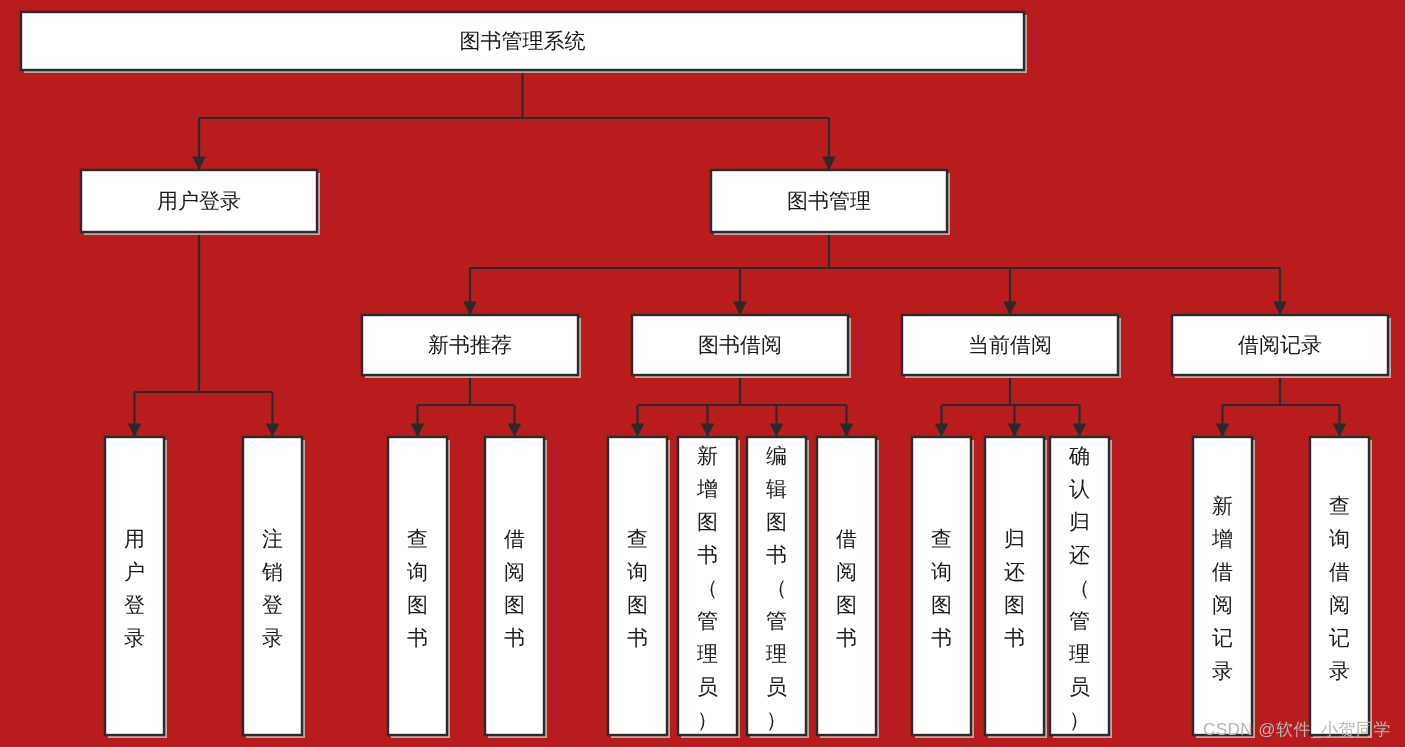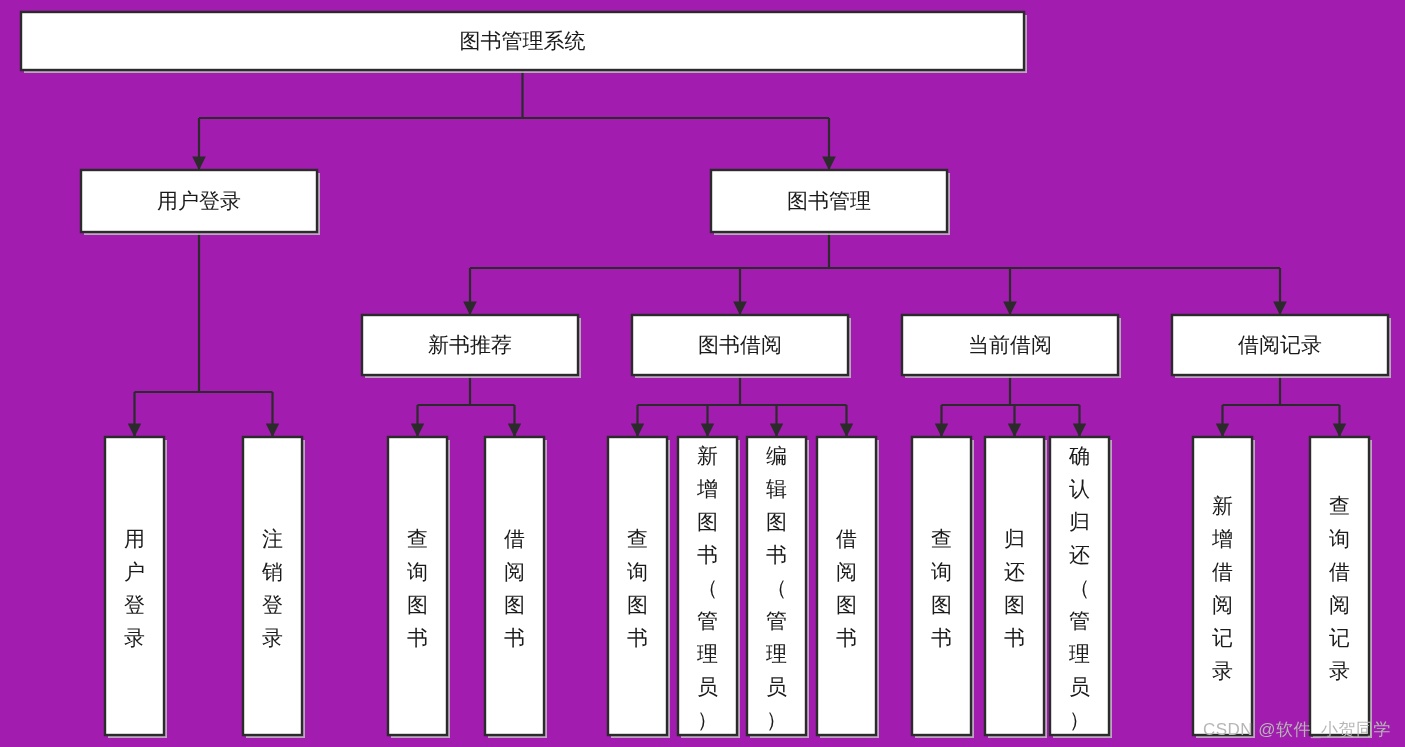--- a/index.html
+++ b/index.html
@@ -11,21 +11,21 @@
     width: 1405px;
     height: 747px;
     font-family: "Liberation Sans", "DejaVu Sans", sans-serif;
     overflow: hidden;
     position: relative;
   }
   #diagram-root {
     position: relative;
     width: 1405px;
     height: 747px;
-    background: #a21caf;
+    background: #b91c1c;
   }
   svg#tree-svg {
     position: absolute;
     left: 0;
     top: 0;
     width: 1405px;
     height: 747px;
     display: block;
   }
   .node-box {

